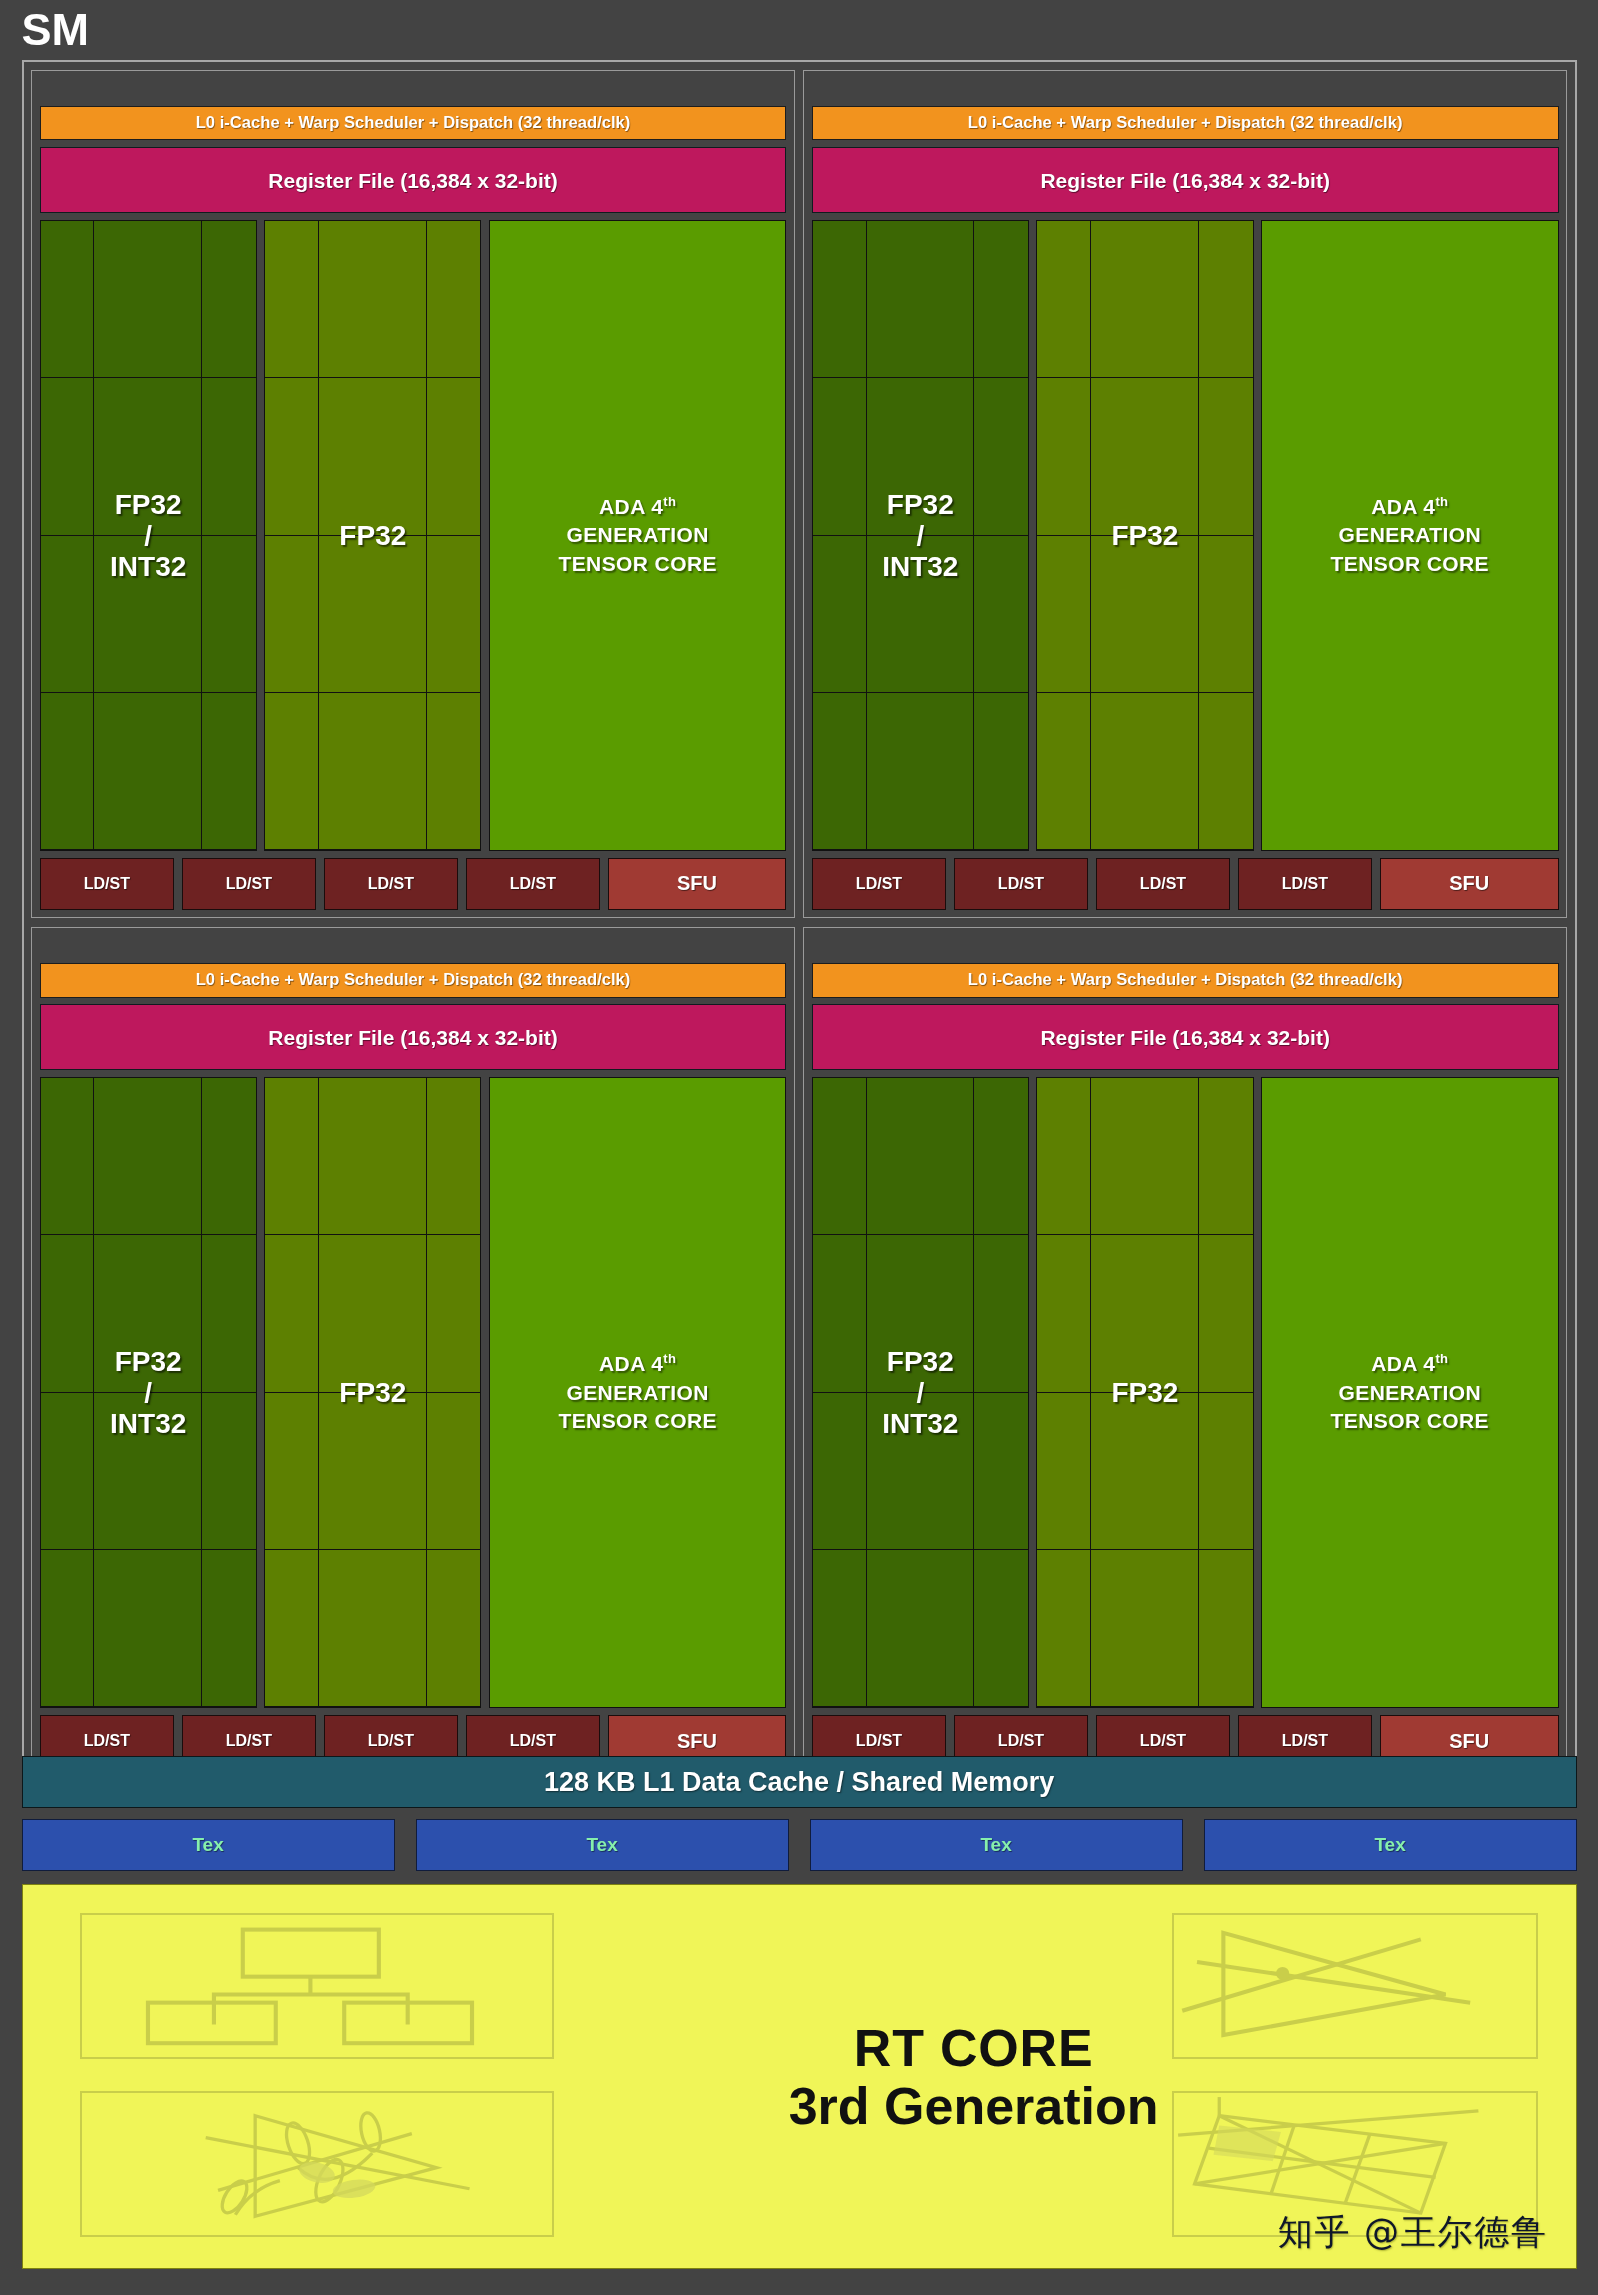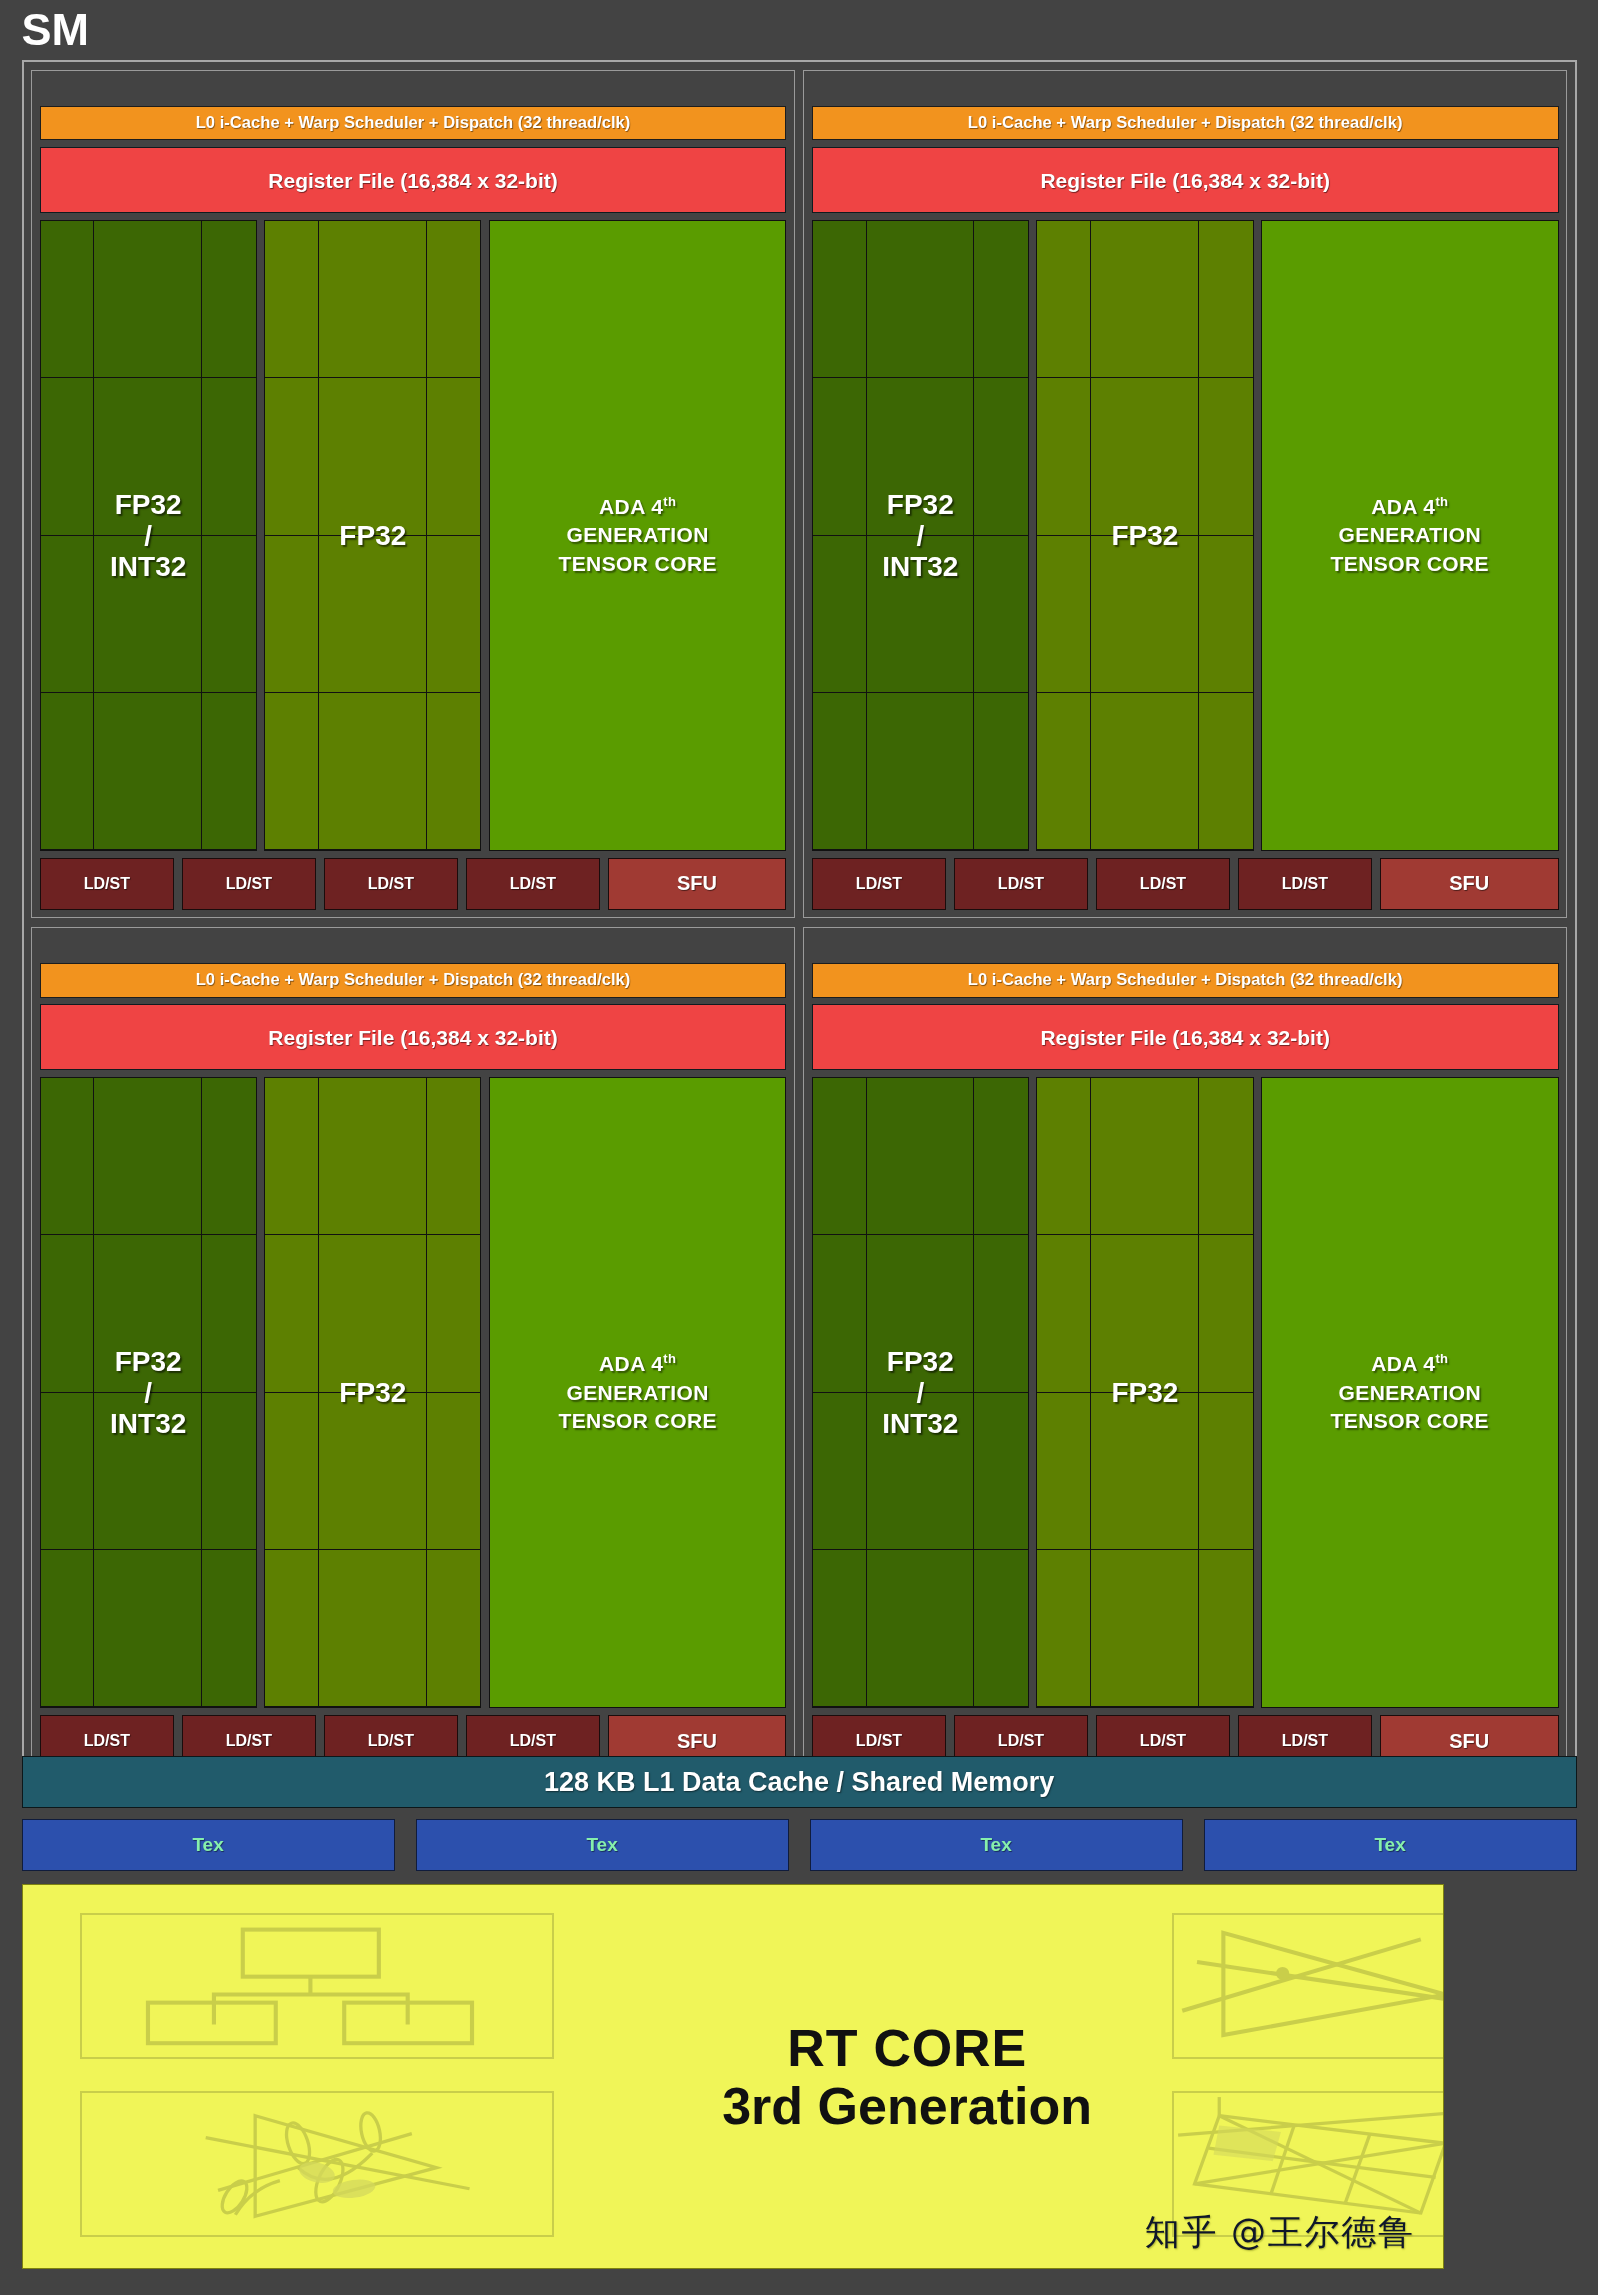--- a/index.html
+++ b/index.html
@@ -70,21 +70,21 @@
     font-size: 16.6px;
     font-weight: bold;
     text-align: center;
     padding: 7.5px 0 8.3px 0;
     line-height: 1;
     text-shadow: 0.8px 0.8px 0.8px rgba(0,0,0,.45);
     margin-top: 28px;
   }
 
   .regfile-bar {
-    background: #ef4444;
+    background: #be185d;
     border: 0.8px solid #101b1f;
     color: #ffffff;
     font-size: 21px;
     font-weight: bold;
     text-align: center;
     padding: 21.6px 0 21.6px 0;
     line-height: 1;
     text-shadow: 0.8px 0.8px 0.8px rgba(0,0,0,.5);
   }
 
@@ -222,21 +222,21 @@
     align-items: center;
     justify-content: center;
     text-shadow: 0.8px 0.8px 0.8px rgba(0,0,0,.45);
   }
 
   
   .rt-core {
     position: absolute;
     left: 21.6px;
     top: 1884px;
-    width: 1422px;
+    width: 1555px;
     height: 385px;
     background: #f0f558;
     border: 0.8px solid #7d8210;
     overflow: hidden;
   }
 
   .rt-illus {
     position: absolute;
     border: 2.5px solid #c9ce4a;
     background: transparent;

